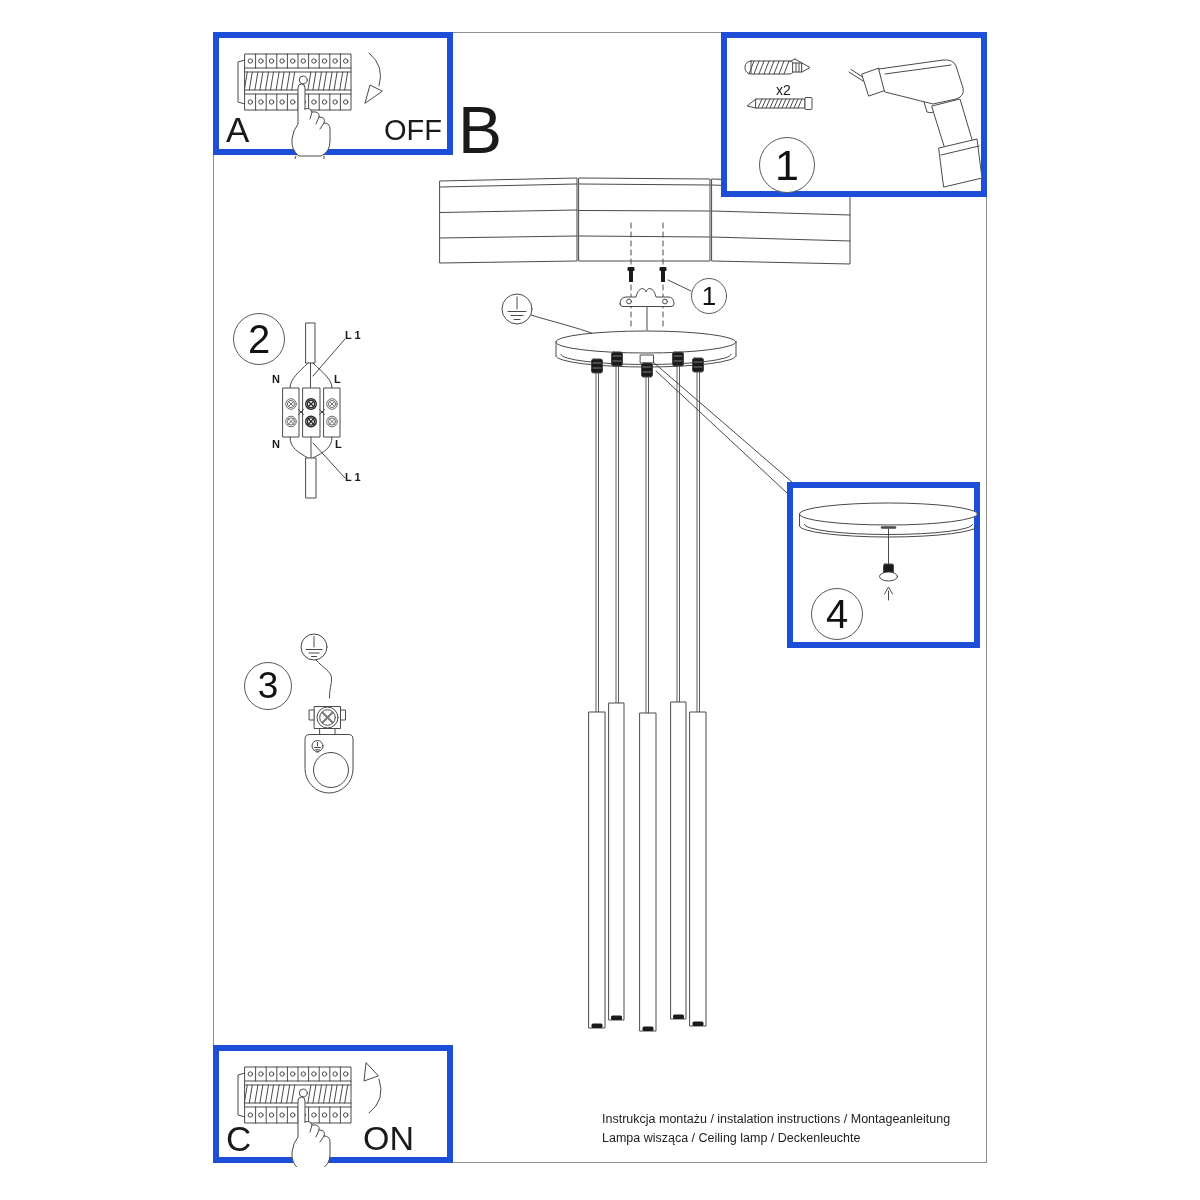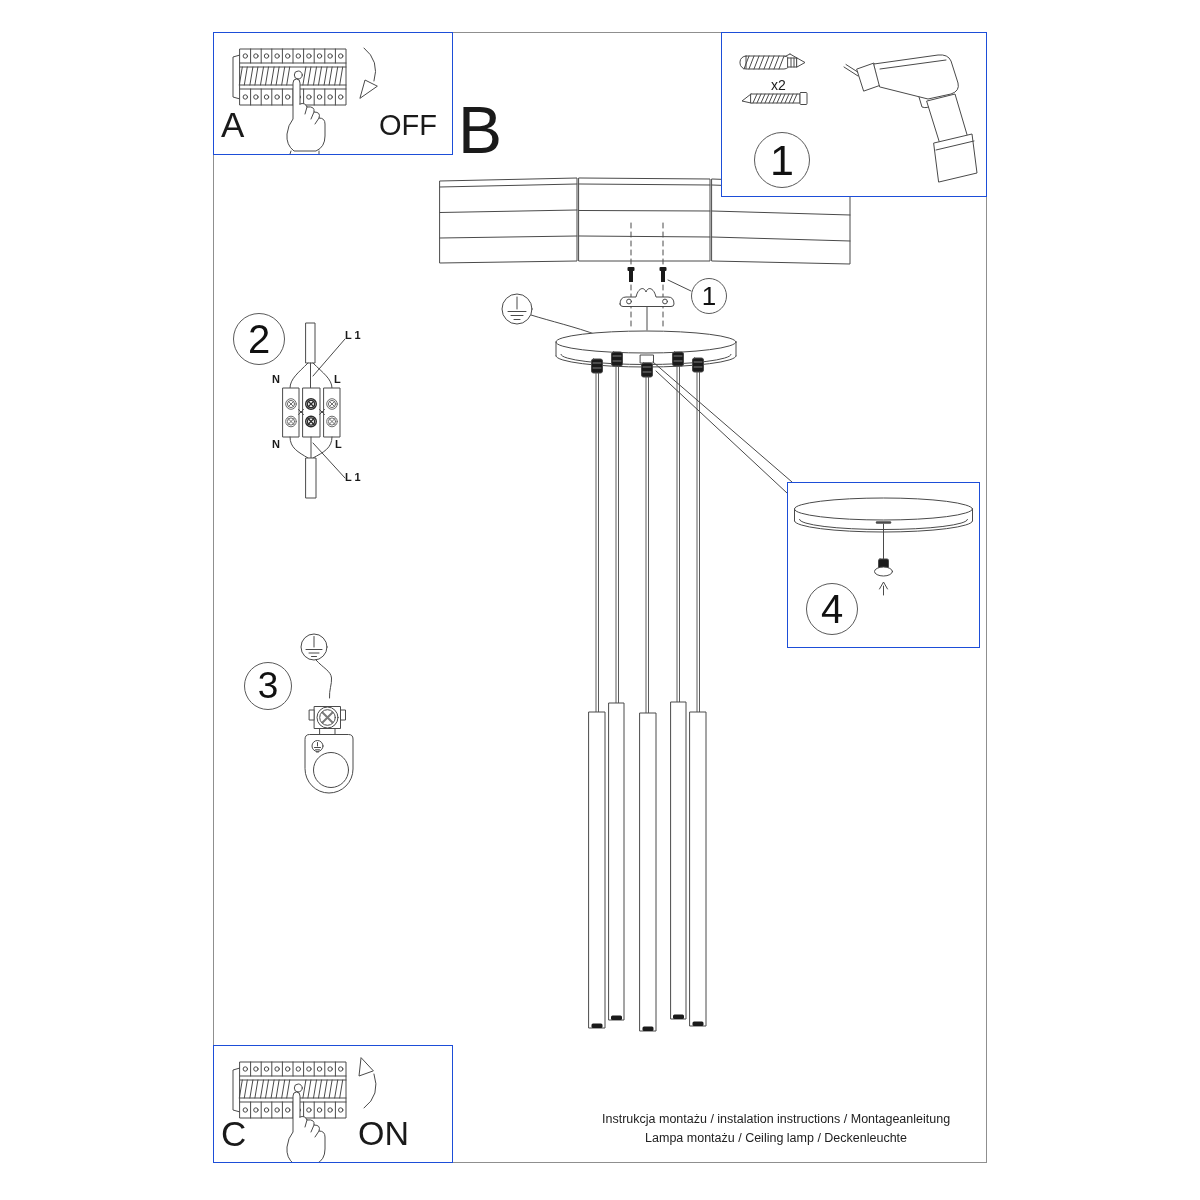--- a/index.html
+++ b/index.html
@@ -1,19 +1,19 @@
 <!DOCTYPE html>
 <html><head>
 <meta charset="utf-8">
 <style>
   html,body{margin:0;padding:0;background:#fff;}
   #page{position:relative;width:1200px;height:1200px;background:#fff;overflow:hidden;
         font-family:"Liberation Sans",sans-serif;color:#1a1a1a;}
   .abs{position:absolute;}
-  .panel{position:absolute;background:#fff;border:1px solid #1d4ed8;box-sizing:border-box;z-index:2;}
+  .panel{position:absolute;background:#fff;border:6px solid #1d4ed8;box-sizing:border-box;z-index:2;}
   #main-frame{position:absolute;border:1px solid #8f8f8f;box-sizing:border-box;z-index:0;}
   #main-art{position:absolute;left:0;top:0;z-index:1;}
   .ovl{position:absolute;z-index:3;}
   svg{display:block;}
   .lineart{stroke:#4a4a4a;fill:none;stroke-width:1;stroke-linecap:round;stroke-linejoin:round;}
   .circled{position:absolute;border:1.3px solid #5a5a5a;border-radius:50%;background:#fff;
            display:flex;align-items:center;justify-content:center;color:#111;z-index:3;}
   .big-letter{font-weight:400;line-height:1;}
   .wire-label{position:absolute;font-size:11px;font-weight:700;z-index:3;text-align:center;}
   #footer-text{position:absolute;font-size:12.5px;line-height:18.5px;color:#222;white-space:nowrap;z-index:3;}
@@ -274,18 +274,18 @@
   <div class="circled" style="left:233px;top:313px;width:50px;height:50px;font-size:40px;">2</div>
   <div class="circled" style="left:244px;top:662px;width:46px;height:46px;font-size:37px;">3</div>
 
   <div class="wire-label" style="left:272px;top:373px;">N</div>
   <div class="wire-label" style="left:334px;top:373px;">L</div>
   <div class="wire-label" style="left:272px;top:438px;">N</div>
   <div class="wire-label" style="left:335px;top:438px;">L</div>
   <div class="wire-label" style="left:345px;top:329px;">L 1</div>
   <div class="wire-label" style="left:345px;top:471px;">L 1</div>
 
-  <div id="footer-text" style="left:602px;top:1110px;text-align:center;">
+  <div id="footer-text" style="left:602px;top:1110px;">
     <div>Instrukcja montażu / instalation instructions / Montageanleitung</div>
-    <div>Lampa montażu / Ceiling lamp / Deckenleuchte</div>
+    <div>Lampa wisząca / Ceiling lamp / Deckenleuchte</div>
   </div>
 
 </div>
 
 </body></html>

